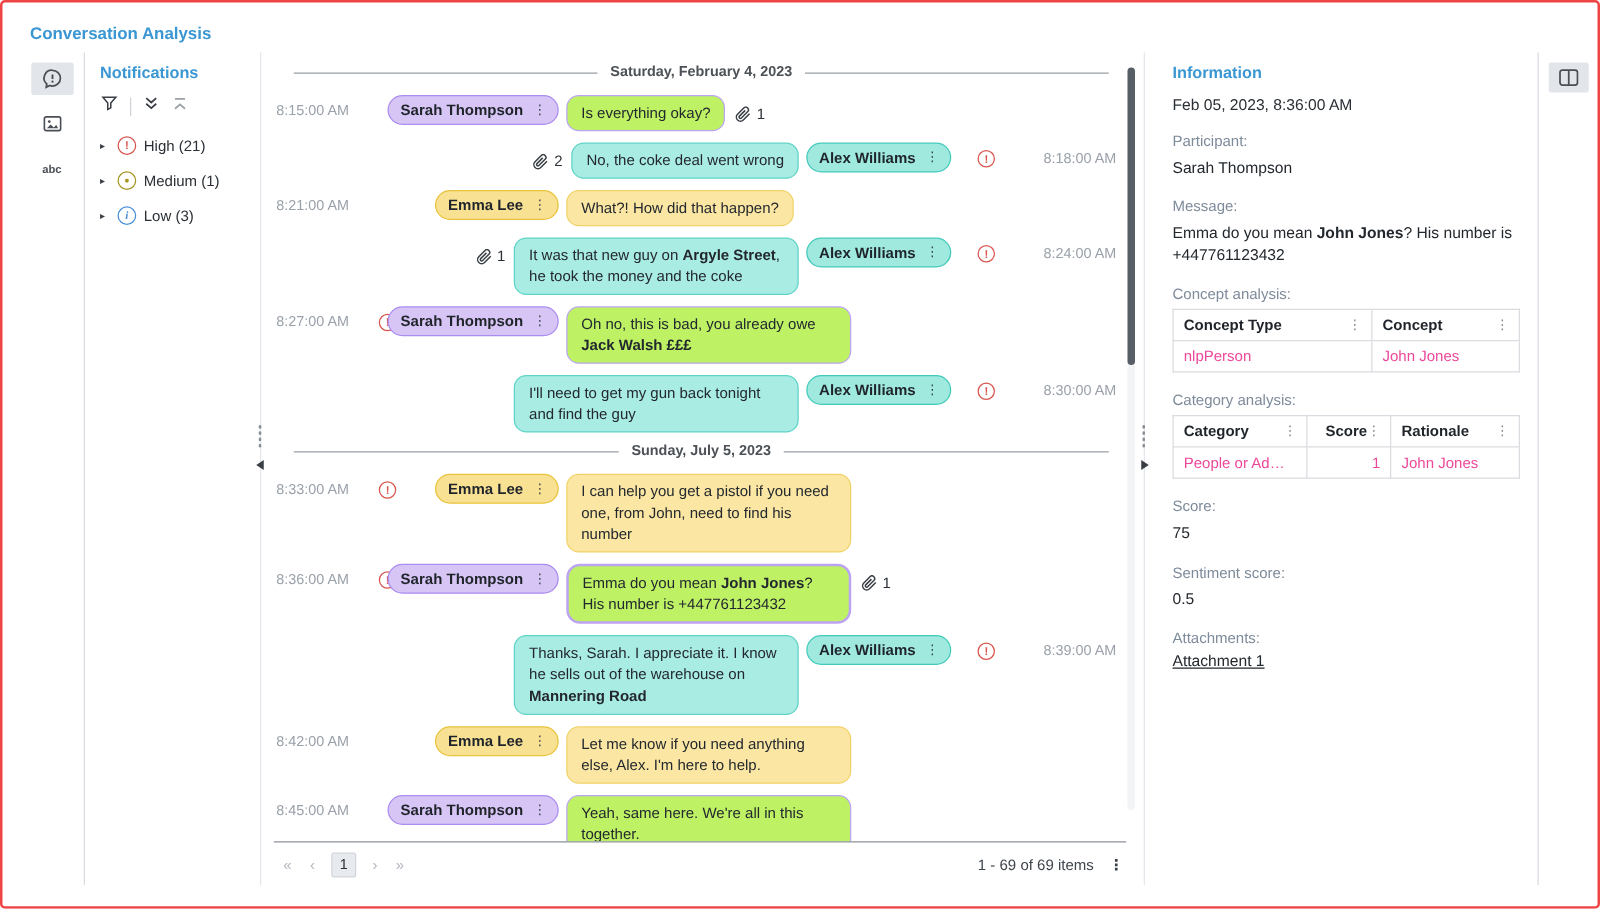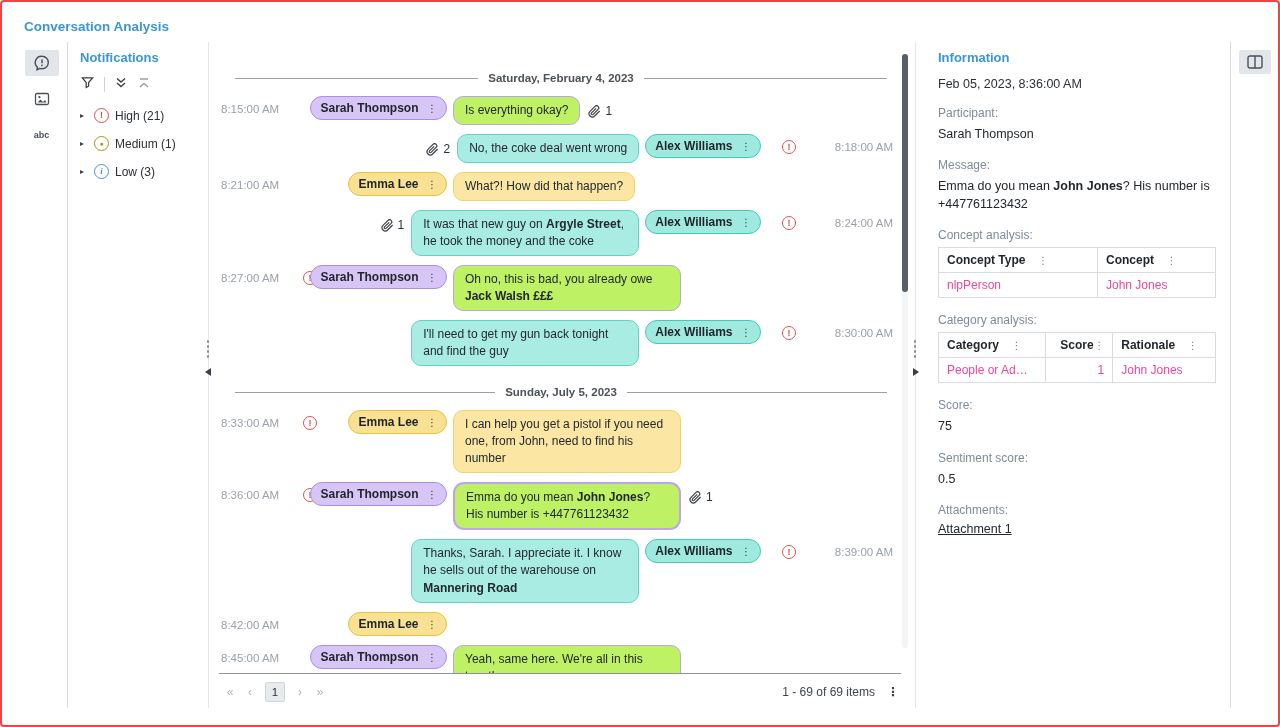--- a/index.html
+++ b/index.html
@@ -32,21 +32,21 @@
   .splitter::before{content:"";position:absolute;left:4px;top:0;bottom:0;width:1px;background:#e3e6ea;}
   .split-dots{position:absolute;top:298px;left:2.5px;display:flex;flex-direction:column;gap:2.5px;}
   .split-dots i{width:2.5px;height:2.5px;border-radius:50%;background:#8a8f96;}
   .split-arrow{position:absolute;top:326px;left:1px;width:0;height:0;border-top:4px solid transparent;border-bottom:4px solid transparent;}
   .arrow-left{border-right:6px solid #3a3f45;}
   .arrow-right{border-left:6px solid #3a3f45;}
 
   
   .conv-panel{flex:1;display:flex;flex-direction:column;position:relative;min-width:0;}
   .msg-scroll{flex:1;overflow:hidden;padding:10px 16px 0 8px;}
-  .date-divider{display:flex;align-items:center;margin:20px 8px 12px 14px;}
+  .date-divider{display:flex;align-items:center;margin:0 8px 12px 14px;}
   .dline{flex:1;height:1px;background:#9aa0a6;}
   .dlabel{margin:0 10px;font-size:11.5px;font-weight:bold;color:#4c5157;}
   .msg-row{display:flex;align-items:flex-start;margin-bottom:9px;}
   .msg-time{font-size:11.5px;color:#9aa1aa;margin-top:7px;white-space:nowrap;}
   .side-left .msg-time{width:74px;}
   .side-right{justify-content:flex-end;}
   .side-right .msg-time{width:78px;text-align:right;padding-right:2px;}
   .alert-slot{display:flex;justify-content:center;margin-top:6px;}
   .left-alert{width:30px;}
   .right-alert{width:56px;}
@@ -84,21 +84,21 @@
 
   
   .info-panel{width:310px;padding:8px 14px 0 18px;overflow:hidden;}
   .info-ts{font-size:12.5px;color:#2a2f35;margin:12px 0 2px;}
   .info-label{font-size:12px;color:#7e8b9b;margin-top:15px;margin-bottom:5px;}
   .info-value{font-size:12.5px;color:#23282e;line-height:1.45;}
   .info-link{font-size:12.5px;color:#23282e;text-decoration:underline;cursor:pointer;}
   table.an-table{border-collapse:collapse;width:100%;margin-top:2px;font-size:12px;}
   .an-table th,.an-table td{border:1px solid #d9dce0;padding:5px 8px;text-align:left;color:#ec4899;}
   .an-table th{font-weight:bold;color:#1f242a;white-space:nowrap;}
-  .th-inner{display:flex;align-items:center;justify-content:flex-start;gap:12px;}
+  .th-inner{display:flex;align-items:center;justify-content:space-between;gap:12px;}
   .col-menu{color:#7d838a;font-size:10.5px;font-weight:normal;}
   .al-right{text-align:right !important;}
   .al-right .th-inner{justify-content:flex-end;gap:0;}
   .cell-trunc{white-space:nowrap;overflow:hidden;text-overflow:ellipsis;max-width:88px;}
 
   
   .right-strip{width:48px;border-left:1px solid #d9dce1;display:flex;justify-content:center;padding-top:8px;}
   .panel-toggle{width:32px;height:24px;background:#e2e6ea;border-radius:2px;display:flex;align-items:center;justify-content:center;cursor:pointer;}
 </style>
 </head>
@@ -353,20 +353,21 @@
     <span class="msg-time">8:42:00 AM</span>
     <span class="alert-slot left-alert">
       <span class="alert-ico alert-hidden">!</span>
     </span>
     <span class="pill-wrap">
       <span class="speaker-pill c-yellow">
         <span class="speaker-name">Emma Lee</span>
         <span class="pill-menu">⋮</span>
       </span>
     </span>
+    <div class="bubble c-yellow">Let me know if you need anything else, Alex. I'm here to help.</div>
 
   </div>
 
   <div class="msg-row side-left">
     <span class="msg-time">8:45:00 AM</span>
     <span class="alert-slot left-alert">
       <span class="alert-ico alert-hidden">!</span>
     </span>
     <span class="pill-wrap">
       <span class="speaker-pill c-purple">

